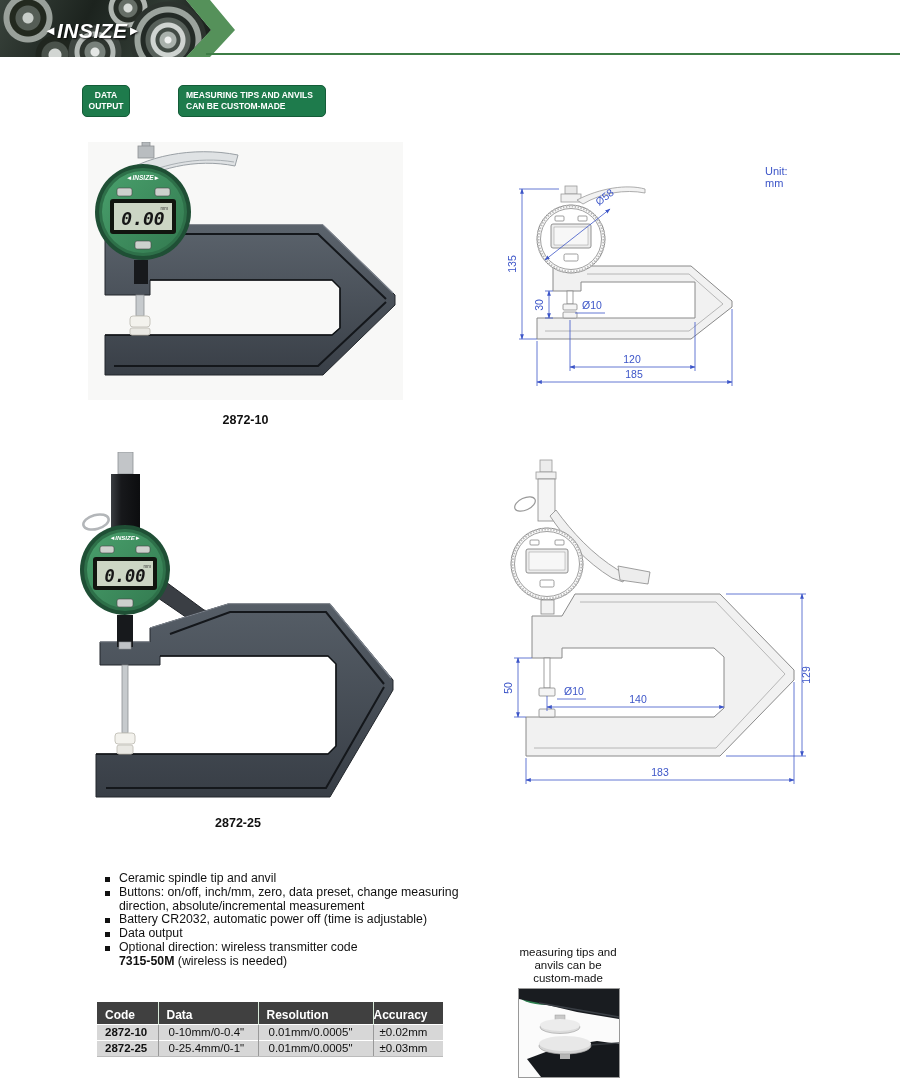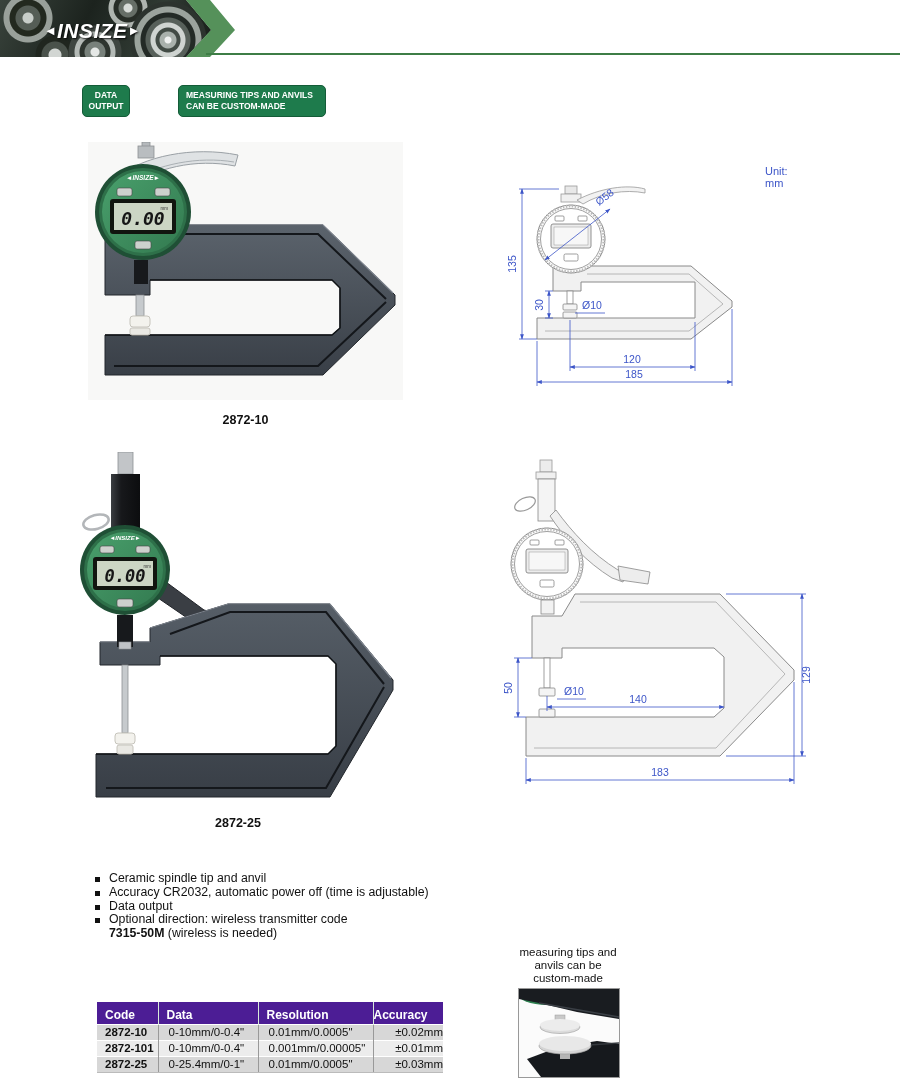--- a/index.html
+++ b/index.html
@@ -43,38 +43,38 @@
 
   
   .pcaption { position:absolute; text-align:center; font-size:12.5px; font-weight:bold; color:#111; }
   .dcaption { position:absolute; text-align:center; font-size:11.5px; color:#111; }
   .unit-note { position:absolute; font-size:11px; color:#3c55c8; }
   svg { font-family:"Liberation Sans", sans-serif; }
   svg text.dim { fill:#3c55c8; font-size:10.5px; }
   svg .dimln { stroke:#3c55c8; stroke-width:0.8; fill:none; }
 
   
-  .features { position:absolute; left:94px; top:872px; width:360px; list-style:none; }
+  .features { position:absolute; left:104px; top:872px; width:360px; list-style:none; }
   .features li { position:relative; padding-left:15px; font-size:12.3px; line-height:13.8px; color:#111; }
   .features li::before { content:""; position:absolute; left:1px; top:5px; width:5px; height:5px; background:#111; }
   .features b { font-weight:bold;margin-top:8px; }
 
   
   .spec { position:absolute; left:97px; top:1002px; width:346px; border-collapse:collapse; table-layout:fixed; }
   .spec th {
-    background:#4c1d95; color:#fff; font-size:12px; font-weight:bold; text-align:left;
+    background:#404040; color:#fff; font-size:12px; font-weight:bold; text-align:left;
     height:22px; padding:5px 0 0 8px; border-right:1px solid #d8ead9;
   }
   .spec th:last-child { border-right:none; text-align:left; padding-left:0; }
   .spec td {
     font-size:11.5px; height:16px; padding:0 0 0 10px; border-right:1px solid #999;
     border-top:1px solid #fff; color:#111;
   }
   .spec td:first-child { font-weight:bold; padding-left:8px; }
-  .spec td:last-child { border-right:none; text-align:right; padding-left:6px; }
+  .spec td:last-child { border-right:none; text-align:left; padding-left:6px; }
   .spec tr.odd td { background:#d7d7d7; }
   .spec tr.even td { background:#ececec; }
   .spec tbody tr:last-child td { border-bottom:1px solid #bbb; }
 
   
   .custom-note { position:absolute; left:518px; top:946px; width:100px; text-align:center; font-size:11.5px; line-height:13px; color:#111; }
   .tips-photo { position:absolute; left:518px; top:988px; width:102px; height:90px; border:1px solid #999; background:#fff; }
 </style>
 </head>
 <body>
@@ -280,21 +280,22 @@
       <text class="dim" x="330" y="223" text-anchor="middle" transform="rotate(-90 330 223)">129</text>
       <path class="dimln" d="M 46,306 L 46,332 M 314,230 L 314,332"></path>
       <line class="dimln" x1="46" y1="328" x2="314" y2="328" marker-start="url(#ar2)" marker-end="url(#ar2)"></line>
       <text class="dim" x="180" y="324" text-anchor="middle">183</text>
     </svg>
     
   </div>
 
   <ul class="features">
     <li><span>Ceramic spindle tip and anvil</span><b></b><span></span></li>
-    <li><span>Accuracy CR2032, automatic power off (time is adjustable)</span><b></b><span></span></li>
+    <li><span>Buttons: on/off, inch/mm, zero, data preset, change measuring direction, absolute/incremental measurement</span><b></b><span></span></li>
+    <li><span>Battery CR2032, automatic power off (time is adjustable)</span><b></b><span></span></li>
     <li><span>Data output</span><b></b><span></span></li>
     <li><span>Optional direction: wireless transmitter code</span><br><b>7315-50M</b><span> (wireless is needed)</span></li>
   </ul>
 
   <table class="spec">
     <colgroup>
         <col style="width:61px">
         <col style="width:100px">
         <col style="width:115px">
         <col style="width:70px">
@@ -307,26 +308,20 @@
         <th>Accuracy</th>
       </tr>
     </thead>
     <tbody>
       <tr class="odd">
         <td>2872-10</td>
         <td>0-10mm/0-0.4"</td>
         <td>0.01mm/0.0005"</td>
         <td>±0.02mm</td>
       </tr>
-      <tr class="even">
-        <td>2872-101</td>
-        <td>0-10mm/0-0.4"</td>
-        <td>0.001mm/0.00005"</td>
-        <td>±0.01mm</td>
-      </tr>
       <tr class="odd">
         <td>2872-25</td>
         <td>0-25.4mm/0-1"</td>
         <td>0.01mm/0.0005"</td>
         <td>±0.03mm</td>
       </tr>
     </tbody>
   </table>
 
   <div class="custom-note">measuring tips and anvils can be custom-made</div>

